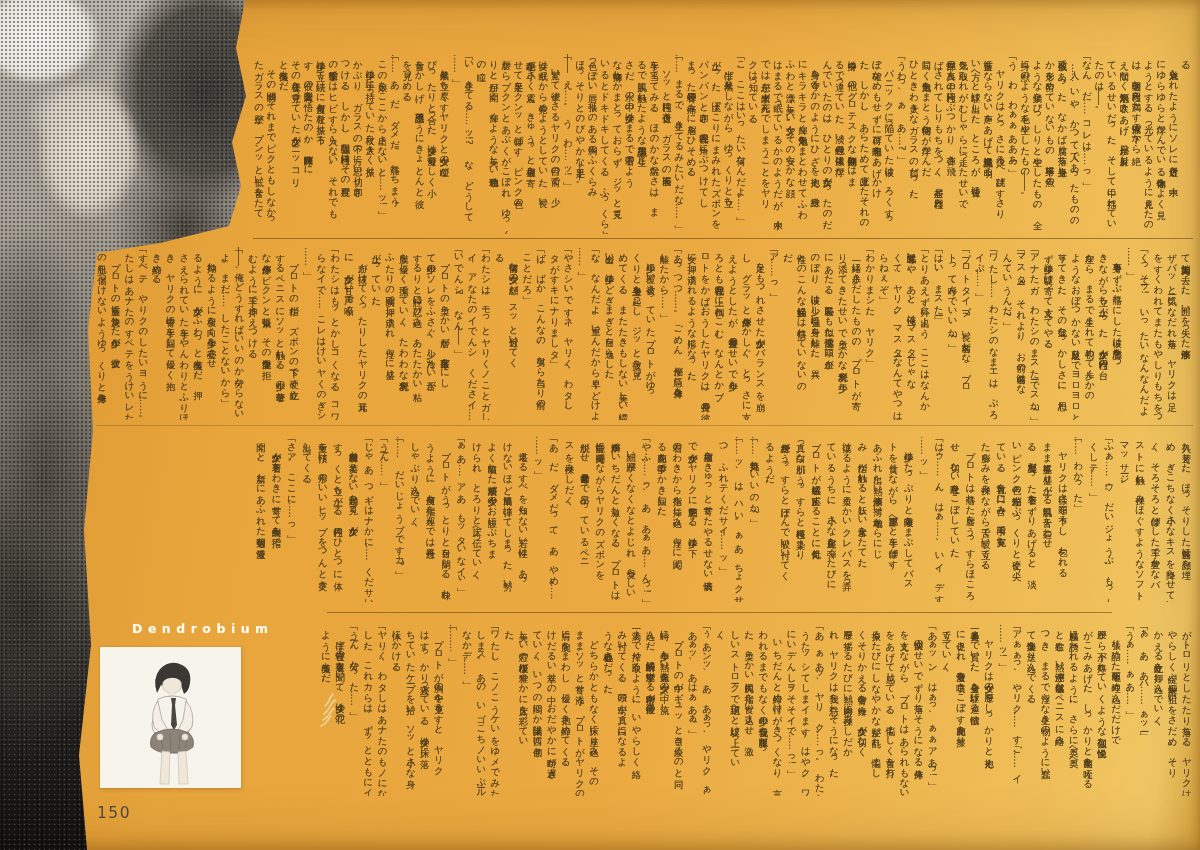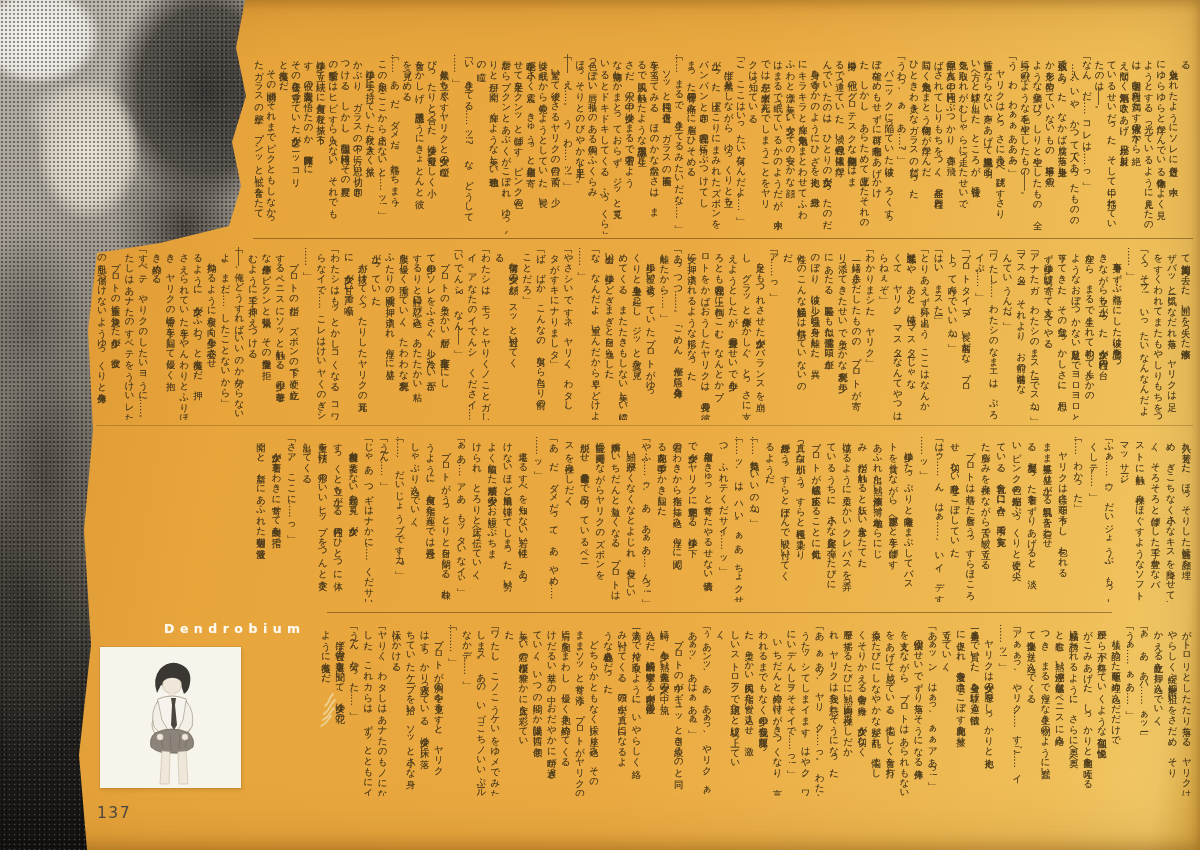--- a/index.html
+++ b/index.html
@@ -45,21 +45,20 @@
     font-size:9.4px;line-height:1.28;letter-spacing:0;
     text-shadow:0 0 .4px rgba(75,58,28,.55);
   }
   .sep{position:absolute;height:1px;background:rgba(92,62,20,.55);}
   .sep.faint{background:rgba(92,62,20,.3);}
   
   .dendrobium{
     position:absolute;left:132px;top:621px;
     color:#fdf9ee;font-size:12.5px;font-weight:600;letter-spacing:5.5px;
     text-shadow:0 0 1px rgba(255,255,255,.4);
-    margin-left:32px;
   }
   .thumb{
     position:absolute;left:100px;top:647px;width:141px;height:141px;
     background:#f7f4ec;box-shadow:0 0 0 1px rgba(150,110,40,.15), 1px 2px 4px rgba(90,50,0,.18);
   }
   .thumb svg{display:block;width:100%;height:100%;}
   .pagenum{
     position:absolute;left:97px;top:804px;
     color:#4c4741;font-size:15.5px;letter-spacing:1.5px;
   }
@@ -396,15 +395,15 @@
       <path d="M60 88 l3 14 M70 86 l1 17 M80 87 l-1 15 M88 89 l-3 12" stroke="#6c6458" stroke-width="0.6" fill="none"></path>
 
       <path d="M62 104 l8 1 l-1 32 l-9 0z" fill="#efe7d9" stroke="#c4b8a3" stroke-width="0.6"></path>
       <path d="M78 105 l8 -1 l2 33 l-9 0z" fill="#efe7d9" stroke="#c4b8a3" stroke-width="0.6"></path>
 
       <circle cx="60" cy="90" r="3.2" fill="#efe7d9" stroke="#b9ac98" stroke-width="0.5"></circle>
       <circle cx="85" cy="90" r="3.2" fill="#efe7d9" stroke="#b9ac98" stroke-width="0.5"></circle>
     </svg>
   </div>
 
-  <div class="pagenum">137</div>
+  <div class="pagenum">150</div>
 
 </div>
 
 </body></html>

